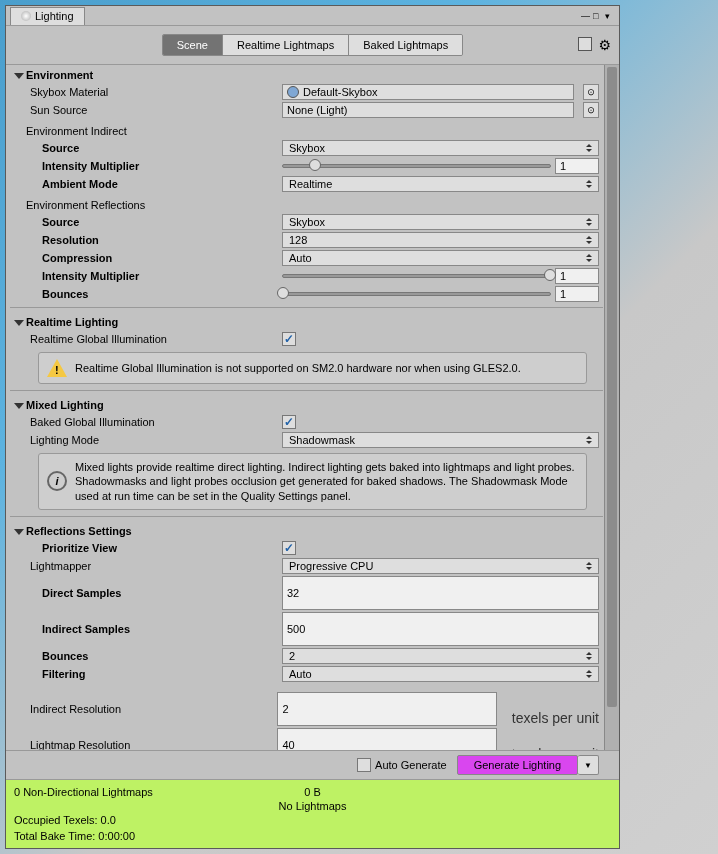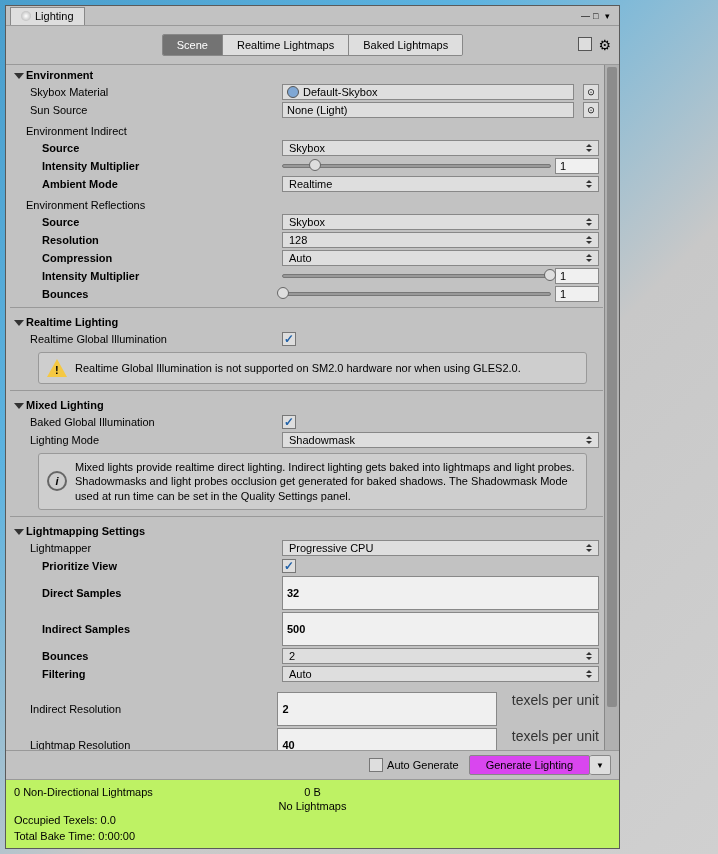--- a/index.html
+++ b/index.html
@@ -16,41 +16,41 @@
 .tabgroup button.active { background: #737373; color: #fff; }
 .toolbar-icons { position: absolute; right: 8px; display: flex; gap: 6px; }
 .content { flex: 1; overflow-y: auto; background: #c2c2c2; position: relative; }
 .scrollarea { padding: 0 16px 0 4px; }
 .section-header { display: flex; align-items: flex-end; font-weight: bold; padding: 4px 16px 2px 2px; cursor: pointer; }
 .foldout { display: inline-block; width: 0; height: 0; border-top: 5px solid transparent; border-bottom: 5px solid transparent; border-left: 6px solid #333; transform: rotate(90deg); margin-right: 4px; margin-left: 4px; }
 .row { display: flex; align-items: center; padding: 1px 4px; min-height: 18px; }
 .label { width: 268px; padding-left: 16px; }
 .label.indent1 { padding-left: 28px; font-weight: bold; }
 .subheader { font-weight: normal; padding: 6px 4px 2px 16px; }
-.control-area { flex: 1; display: flex; align-items: flex-start; gap: 9px; }
+.control-area { flex: 1; display: flex; align-items: flex-end; gap: 9px; }
 .object-field { flex: 1; background: #dedede; border: 1px solid #888; height: 16px; display: flex; align-items: center; padding: 0 4px; position: relative; }
 .object-field .circle { display: inline-flex; width: 12px; height: 12px; border-radius: 50%; background: #7fa7d4; border: 1px solid #555; margin-right: 4px; }
 .object-picker { width: 16px; height: 16px; background: #dedede; border: 1px solid #888; display: flex; align-items: center; justify-content: center; font-size: 9px; cursor: pointer; }
 .dropdown { flex: 1; background: #dedede; border: 1px solid #888; height: 16px; display: flex; align-items: center; padding: 0 6px; cursor: pointer; position: relative; }
 .dropdown::after { content: ''; position: absolute; right: 6px; top: 3px; width: 0; height: 0; border-left: 3px solid transparent; border-right: 3px solid transparent; border-bottom: 3px solid #333; }
 .dropdown::before { content: ''; position: absolute; right: 6px; bottom: 3px; width: 0; height: 0; border-left: 3px solid transparent; border-right: 3px solid transparent; border-top: 3px solid #333; }
 .slider-wrap { flex: 1; display: flex; align-items: center; gap: 4px; }
 .slider-track { flex: 1; height: 4px; background: #999; border: 1px solid #777; border-radius: 2px; position: relative; }
 .slider-handle { position: absolute; width: 12px; height: 12px; background: #dedede; border: 1px solid #666; border-radius: 50%; top: -6px; transform: translateX(-50%); }
 .num-field { width: 44px; background: #f0f0f0; border: 1px solid #888; height: 16px; padding: 0 4px; }
-.text-input { flex: 1; background: #f0f0f0; border: 1px solid #888; height: 16px; padding: 16px 4px; font-weight: bold; }
+.text-input { flex: 1; background: #f0f0f0; border: 1px solid #888; height: 16px; padding: 16px 4px; }
 .checkbox { width: 14px; height: 14px; background: #dedede; border: 1px solid #777; display: inline-flex; align-items: center; justify-content: center; cursor: pointer; }
 .checkbox.checked::after { content: '✓'; color: #2262a8; font-weight: bold; font-size: 12px; }
 .info-box { background: #cecece; border: 1px solid #999; margin: 4px 16px 6px 28px; padding: 6px 8px; display: flex; gap: 8px; align-items: center; font-size: 10px; line-height: 1.3; border-radius: 3px; }
 .warn-icon { width: 0; height: 0; border-left: 10px solid transparent; border-right: 10px solid transparent; border-bottom: 18px solid #f5c842; position: relative; flex-shrink: 0; }
 .warn-icon::after { content: '!'; position: absolute; left: -2px; top: 4px; font-weight: bold; font-size: 11px; }
 .info-icon { width: 20px; height: 20px; border: 2px solid #666; border-radius: 50%; display: flex; align-items: center; justify-content: center; font-weight: bold; font-style: italic; flex-shrink: 0; }
 .suffix { margin-left: 6px; font-size: 14px; color: #333; }
 .sep { height: 1px; background: #999; margin: 4px 0; }
-.bottom-bar { background: #c2c2c2; padding: 4px 8px; border-top: 1px solid #999; display: flex; justify-content: flex-end; align-items: center; gap: 10px; position: relative; }
+.bottom-bar { background: #c2c2c2; padding: 4px 20px; border-top: 1px solid #999; display: flex; justify-content: flex-end; align-items: center; gap: 10px; position: relative; }
 .auto-gen { display: flex; align-items: center; gap: 4px; }
 .gen-btn { background: #d946ef; border: 1px solid #888; padding: 3px 16px; cursor: pointer; border-radius: 2px; display: flex; align-items: center; }
 .gen-dd { background: #dedede; border: 1px solid #888; border-left: none; padding: 3px 6px; cursor: pointer; border-radius: 2px; font-size: 8px; }
 .stats { background: #bef264; border-top: 1px solid #999; padding: 4px 8px; font-size: 10px; position: relative; }
 .stats-row { display: flex; padding: 2px 0; }
 .stats-center { position: absolute; left: 0; width: 100%; text-align: center; }
 .scrollbar { position: absolute; right: 0; top: 0; bottom: 0; width: 15px; background: #b0b0b0; border-left: 1px solid #888; }
 .scroll-thumb { position: absolute; left: 2px; right: 2px; top: 2px; height: 640px; background: #8c8c8c; border-radius: 2px; }
 .half { width: 270px; }
 </style>
@@ -229,34 +229,34 @@
     </div>
     <div class="info-box">
       <div class="info-icon">i</div>
       <div>Mixed lights provide realtime direct lighting. Indirect lighting gets baked into lightmaps and light probes. Shadowmasks and light probes occlusion get generated for baked shadows. The Shadowmask Mode used at run time can be set in the Quality Settings panel.</div>
     </div>
 
     <div class="sep"></div>
 
     <div class="section-header">
           <span class="foldout"></span>
-          <span>Lightmapping Settings</span>
-        </div>
+          <span>Reflections Settings</span>
+        </div>
+    <div class="row">
+      <div class="label indent1">Prioritize View</div>
+      <div class="control-area">
+            <span class="checkbox checked"></span>
+          </div>
+    </div>
     <div class="row">
       <div class="label">Lightmapper</div>
       <div class="control-area">
             <div class="dropdown">
               <span>Progressive CPU</span>
             </div>
-          </div>
-    </div>
-    <div class="row">
-      <div class="label indent1">Prioritize View</div>
-      <div class="control-area">
-            <span class="checkbox checked"></span>
           </div>
     </div>
     <div class="row">
       <div class="label indent1">Direct Samples</div>
       <div class="control-area">
             <input class="text-input" value="32" style="">
           </div>
     </div>
     <div class="row">
       <div class="label indent1">Indirect Samples</div>

